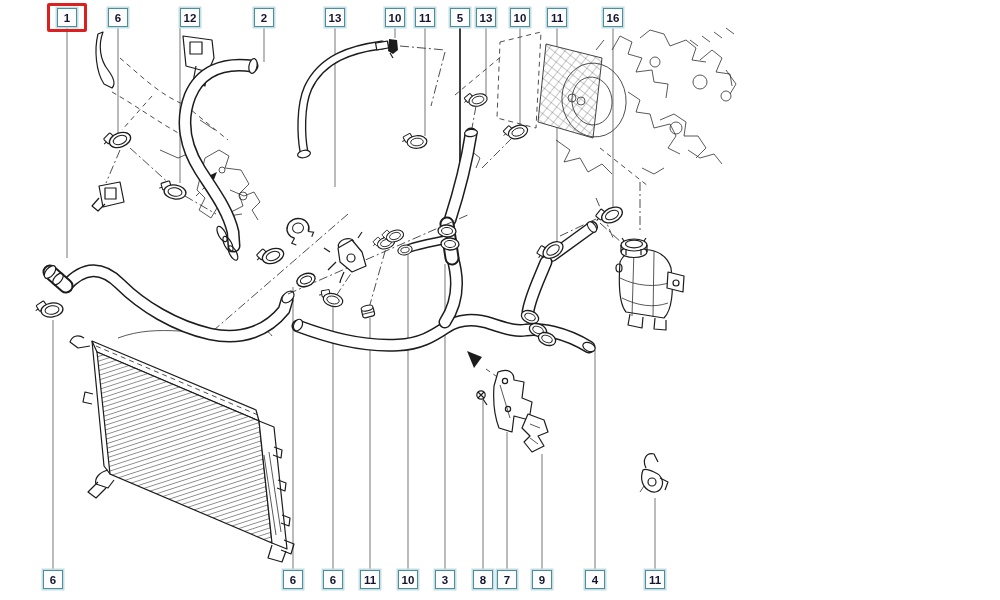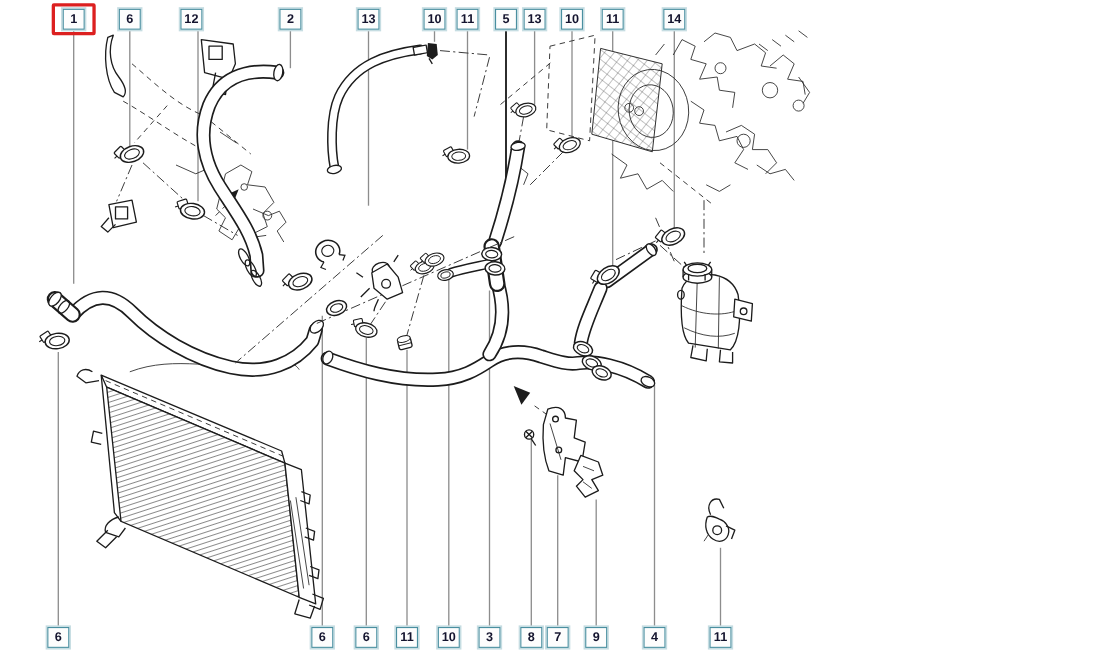--- a/index.html
+++ b/index.html
@@ -303,21 +303,21 @@
 </svg>
 
 <div class="highlight-ring"></div>
 
 <div class="callout" style="left:57px;top:8px">
     <span>1</span>
   </div>
 <div class="callout" style="left:108px;top:8px">
     <span>6</span>
   </div>
-<div class="callout" style="left:164px;top:8px">
+<div class="callout" style="left:180px;top:8px">
     <span>12</span>
   </div>
 <div class="callout" style="left:254px;top:8px">
     <span>2</span>
   </div>
 <div class="callout" style="left:325px;top:8px">
     <span>13</span>
   </div>
 <div class="callout" style="left:385px;top:8px">
     <span>10</span>
@@ -331,21 +331,21 @@
 <div class="callout" style="left:476px;top:8px">
     <span>13</span>
   </div>
 <div class="callout" style="left:510px;top:8px">
     <span>10</span>
   </div>
 <div class="callout" style="left:547px;top:8px">
     <span>11</span>
   </div>
 <div class="callout" style="left:603px;top:8px">
-    <span>14</span>
+    <span>16</span>
   </div>
 
 <div class="callout" style="left:43px;top:570px">
     <span>6</span>
   </div>
 <div class="callout" style="left:283px;top:570px">
     <span>6</span>
   </div>
 <div class="callout" style="left:323px;top:570px">
     <span>6</span>

